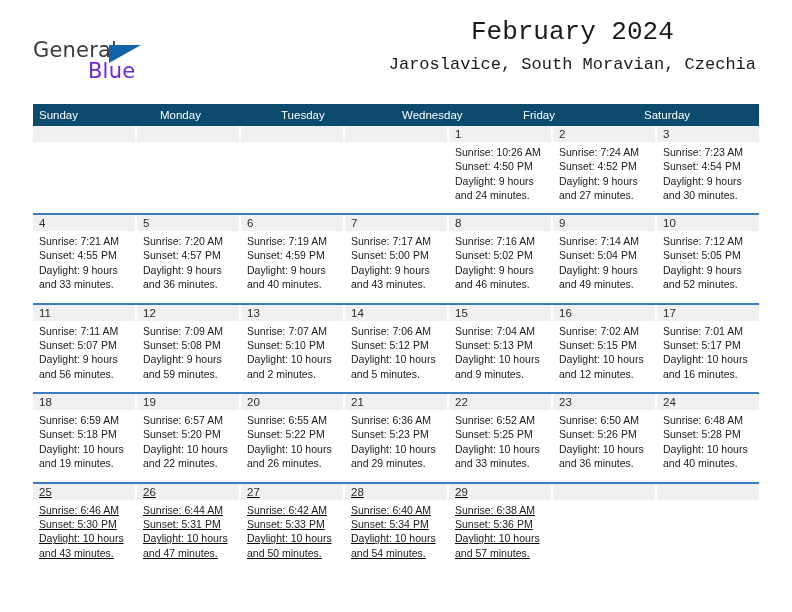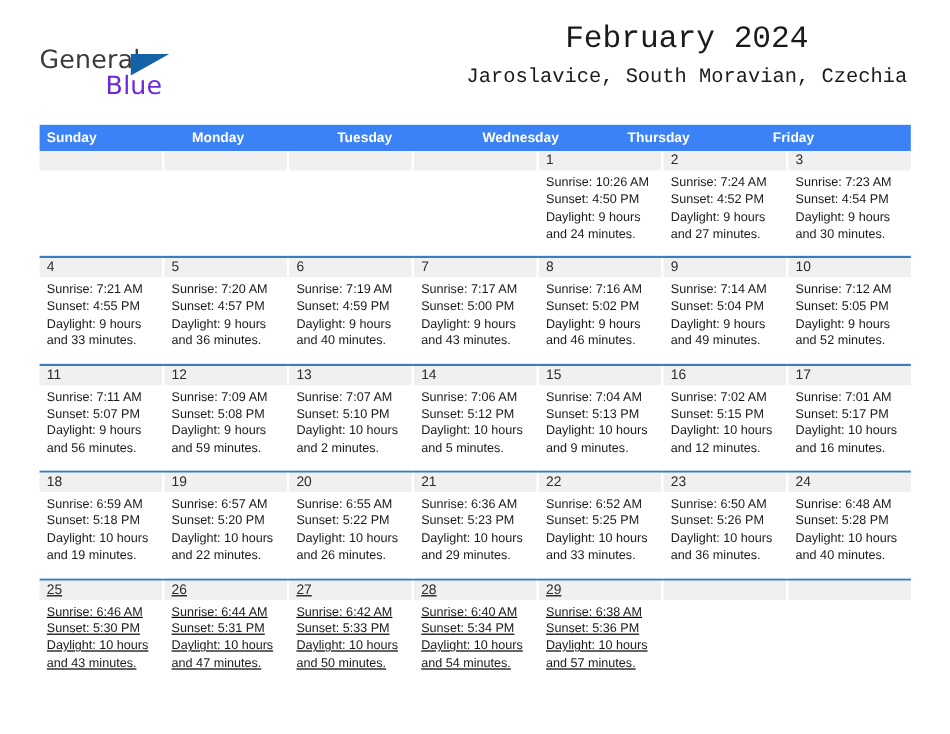--- a/index.html
+++ b/index.html
@@ -90,22 +90,21 @@
   .calendar {
     position: absolute;
     left: 33px;
     top: 104px;
     width: 726px;
   }
   .weekday-row {
     display: flex;
     width: 726px;
     height: 22px;
-    background: #3b82f6;
-    font-weight: bold;
+    background: #0c4a6e;
   }
   .weekday {
     flex: 1 1 0;
     font-size: 11.5px;
     color: #ffffff;
     line-height: 22px;
     padding-left: 6px;
     box-sizing: border-box;
     white-space: nowrap;
     overflow: hidden;
@@ -175,22 +174,22 @@
     </div>
 
   </div>
 
   <div class="calendar">
     <div class="weekday-row">
         <div class="weekday">Sunday</div>
         <div class="weekday">Monday</div>
         <div class="weekday">Tuesday</div>
         <div class="weekday">Wednesday</div>
-        <div class="weekday">Thursday</div>
         <div class="weekday">Friday</div>
+        <div class="weekday">Saturday</div>
       </div>
     <div id="weeks-container">
         <div class="week-row first">
           <div class="day-cell empty">
             <div class="day-num-band">
               <span class="day-num"></span>
             </div>
             <div class="day-body"></div>
           </div>
           <div class="day-cell empty">

